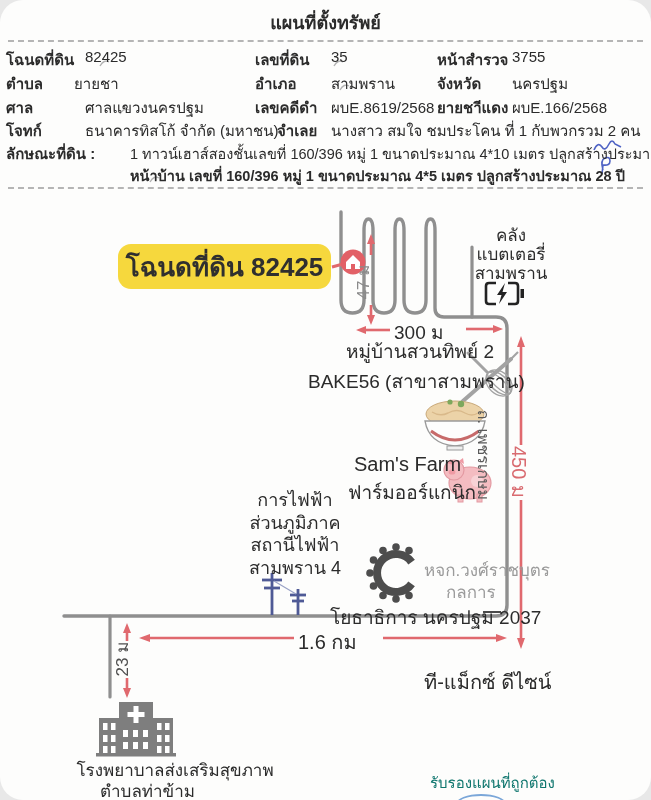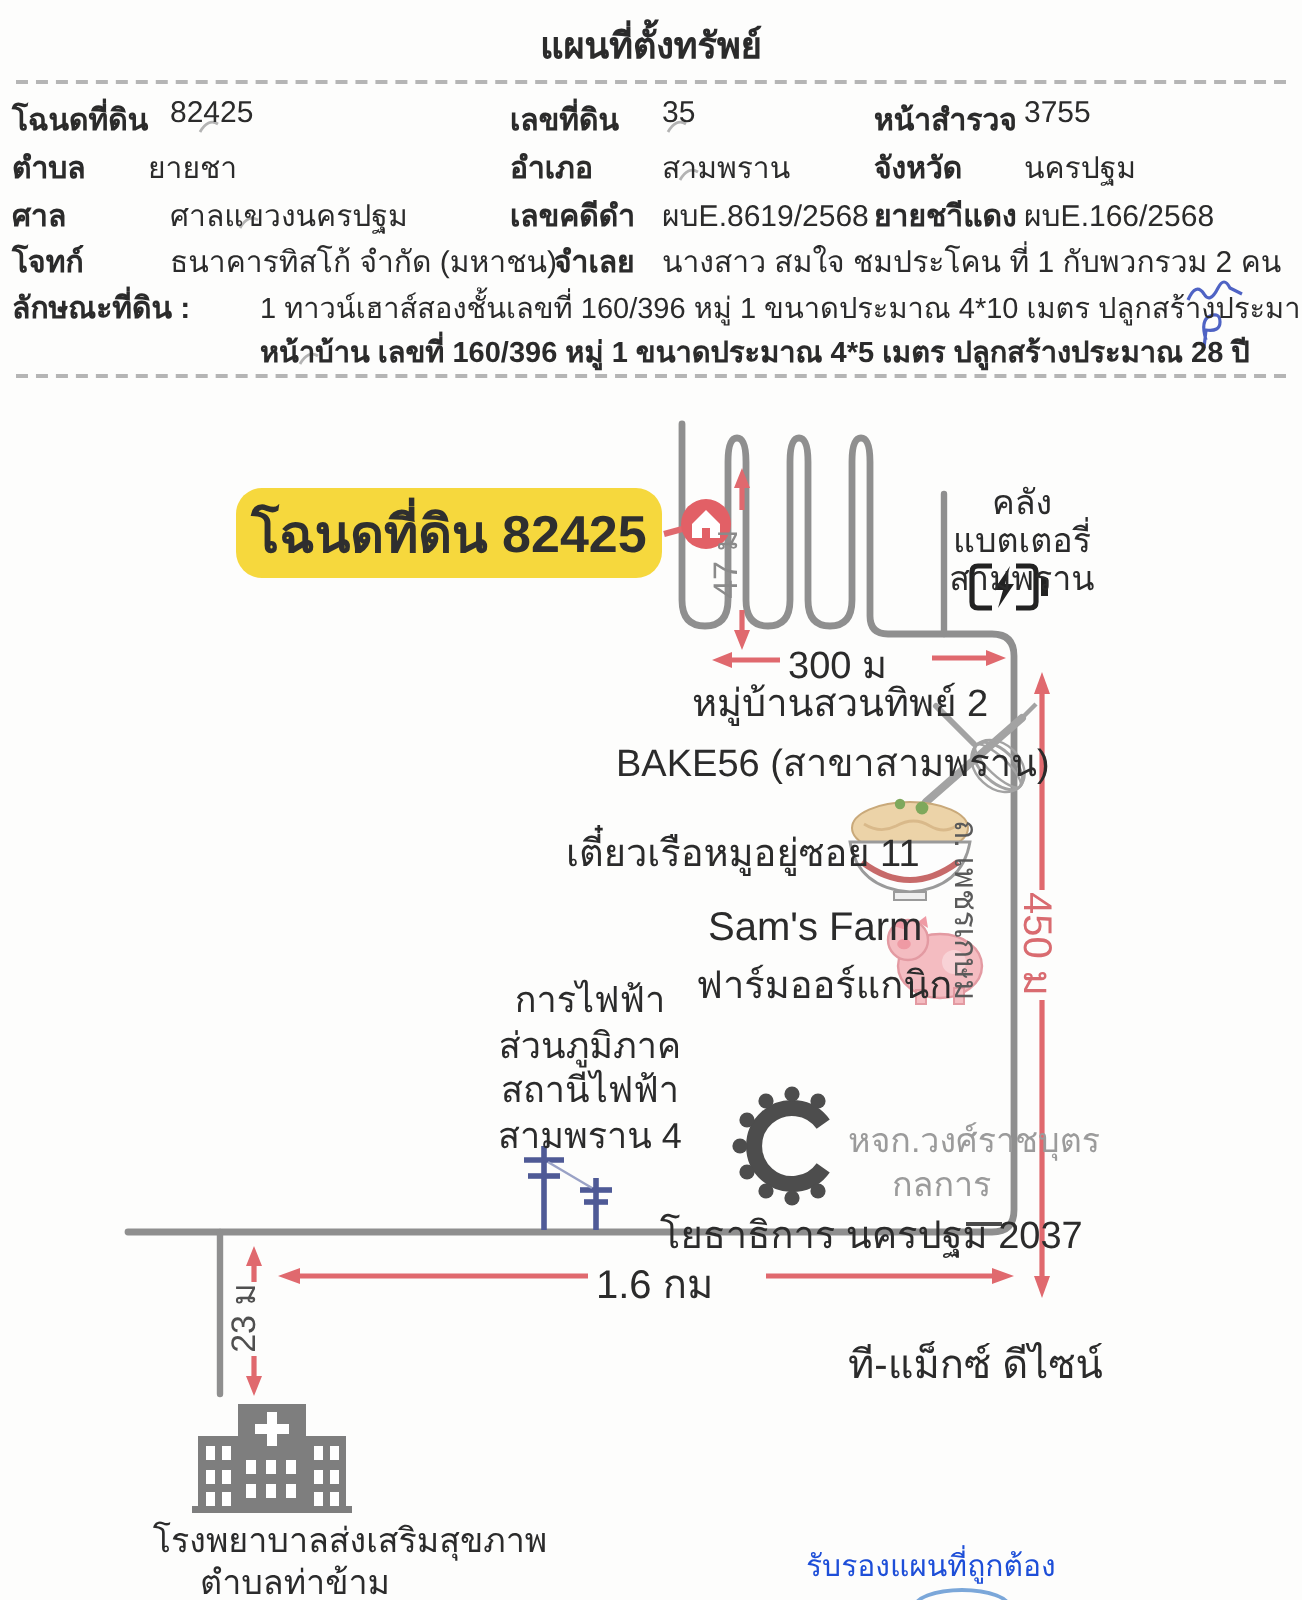--- a/index.html
+++ b/index.html
@@ -1,20 +1,21 @@
 <!DOCTYPE html>
 <html><head>
 <meta charset="utf-8">
 <style>
   html,body{margin:0;padding:0;background:#e8e8e8;}
   .page{
     position:relative;width:651px;height:800px;margin:0 auto;
     background:#fdfdfc;overflow:hidden;
     font-family:"Liberation Sans","DejaVu Sans",sans-serif;
     color:#2b2b2b;
+    border-radius:23px;
   }
   .abs{position:absolute;white-space:nowrap;}
   .title{left:0;top:8px;width:100%;text-align:center;font-size:18px;font-weight:bold;}
   .dash{position:absolute;left:8px;width:635px;border-top:2px dashed #b5b5b5;height:0;}
   .flabel{font-size:15px;font-weight:bold;}
   .fvalue{font-size:15px;}
   .desc{font-size:14.5px;}
   .maplabel{font-size:19px;}
   .small{font-size:17px;}
   .rot{transform:translate(-50%,-50%) rotate(90deg);transform-origin:center;}
@@ -223,28 +224,27 @@
   <span class="abs flabel" style="left:6px;top:142px;">ลักษณะที่ดิน :</span>
   <span class="abs desc" style="left:130px;top:142px;">1 ทาวน์เฮาส์สองชั้นเลขที่ 160/396 หมู่ 1 ขนาดประมาณ 4*10 เมตร ปลูกสร้างประมาณ 28 ปี 2 หลังคา</span>
   <span class="abs desc" style="left:130px;top:164px;font-weight:bold;">หน้าบ้าน เลขที่ 160/396 หมู่ 1 ขนาดประมาณ 4*5 เมตร ปลูกสร้างประมาณ 28 ปี</span>
 
   <div class="abs badge">โฉนดที่ดิน 82425</div>
 
   <div class="abs small rotccw" style="left:362px;top:282px;color:#8a8a8a;">47 ม</div>
   <div class="abs maplabel" style="left:394px;top:317px;">300 ม</div>
   <div class="abs maplabel" style="left:330px;top:336px;margin-left:16px;">หมู่บ้านสวนทิพย์ 2</div>
 
-  <div class="abs small center" style="left:470px;top:226px;width:82px;line-height:1.12;white-space:normal;margin-top:16px;">
+  <div class="abs small center" style="left:470px;top:226px;width:82px;line-height:1.12;white-space:normal;">
     <span>คลัง</span><br>
     <span>แบตเตอรี่</span><br>
     <span>สามพราน</span>
   </div>
 
   <div class="abs maplabel" style="left:308px;top:366px;">BAKE56 (สาขาสามพราน)</div>
-  <div class="abs maplabel" style="left:283px;top:411px;">เตี๋ยวเรือหมูอยู่ซอย 11</div>
   <div class="abs maplabel" style="left:354px;top:453px;font-size:20px;">Sam's Farm</div>
   <div class="abs maplabel" style="left:348px;top:477px;">ฟาร์มออร์แกนิก</div>
 
   <div class="abs small rot" style="left:483px;top:455px;color:#5a5a5a;font-size:16px;">ถ. เพชรเกษม</div>
   <div class="abs rot red" style="left:519px;top:472px;font-size:20px;">450 ม</div>
 
   <div class="abs center" style="left:240px;top:489px;width:110px;font-size:18px;line-height:1.26;white-space:normal;">
     <span>การไฟฟ้า</span><br>
     <span>ส่วนภูมิภาค</span><br>
     <span>สถานีไฟฟ้า</span><br>
@@ -256,16 +256,16 @@
 
   <div class="abs maplabel" style="left:330px;top:602px;">โยธาธิการ นครปฐม 2037</div>
   <div class="abs maplabel" style="left:298px;top:626px;font-size:20px;">1.6 กม</div>
   <div class="abs small rotccw" style="left:121px;top:659px;color:#4f4f4f;">23 ม</div>
 
   <div class="abs maplabel" style="left:424px;top:666px;font-size:20px;">ที-แม็กซ์ ดีไซน์</div>
 
   <div class="abs small center" style="left:60px;top:756px;width:230px;">โรงพยาบาลส่งเสริมสุขภาพ</div>
   <div class="abs small center" style="left:60px;top:777px;width:175px;">ตำบลท่าข้าม</div>
 
-  <div class="abs" style="left:403px;top:771px;font-size:15px;color:#1d4ed8;">รับรองแผนที่ถูกต้อง</div>
+  <div class="abs" style="left:430px;top:771px;font-size:15px;color:#0f766e;">รับรองแผนที่ถูกต้อง</div>
   <div class="stamp"></div>
 
 </div>
 
 </body></html>

